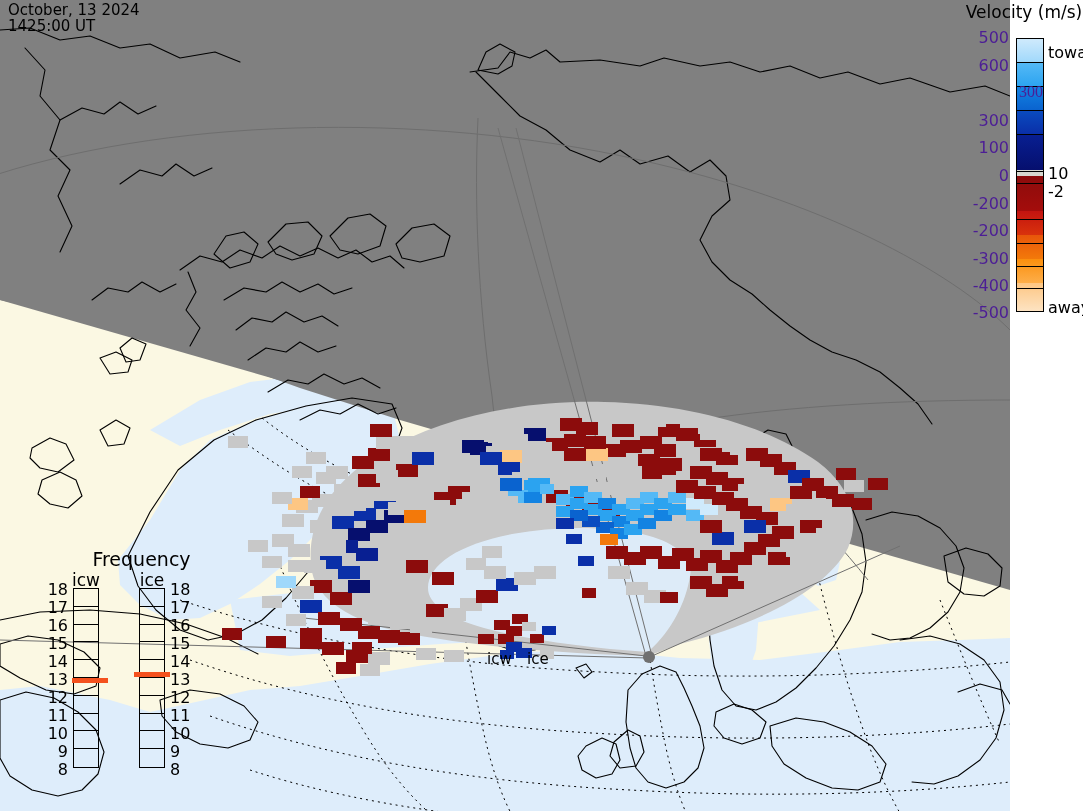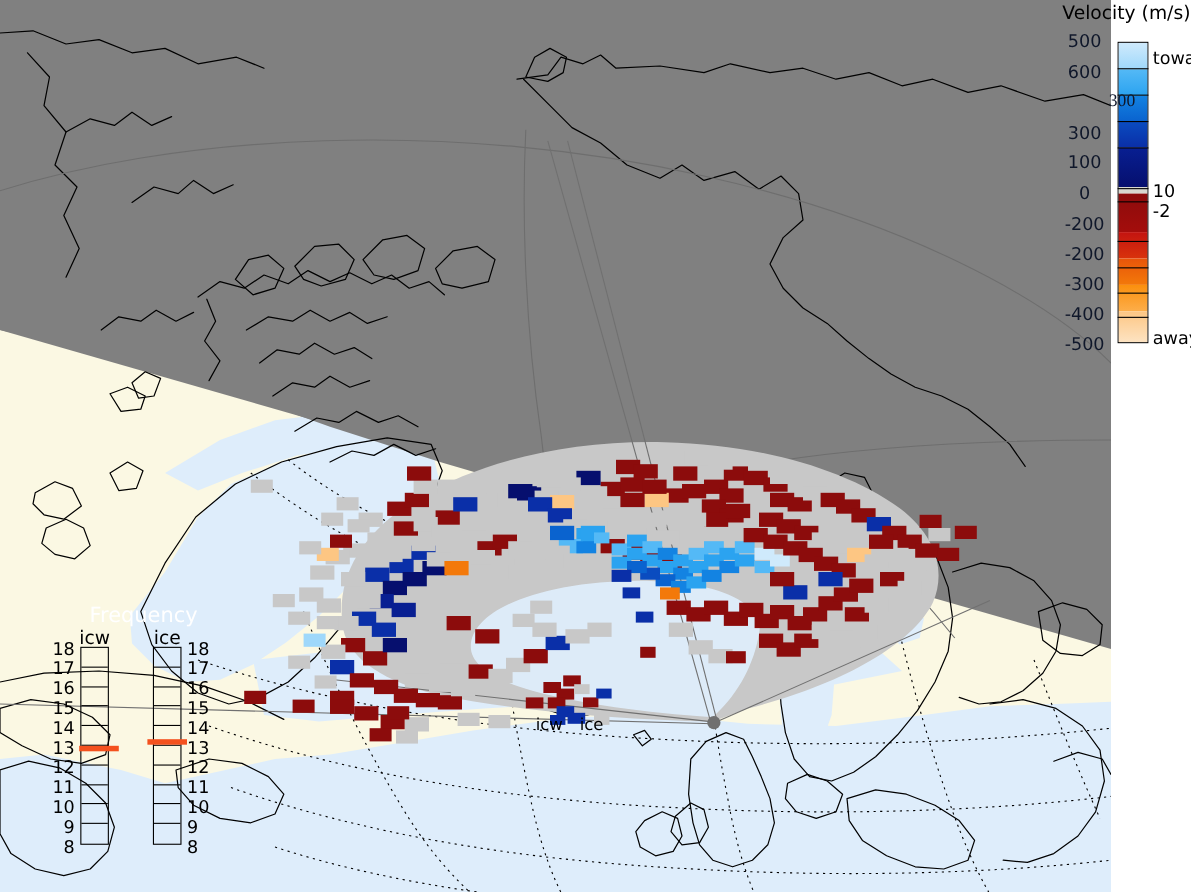--- a/index.html
+++ b/index.html
@@ -9,29 +9,29 @@
   
   #map{position:absolute;left:0;top:0;width:1010px;height:811px;overflow:hidden;background:#808080;}
   .mapsvg{position:absolute;left:0;top:0;width:1010px;height:811px;}
 
   
   #cbpanel{position:absolute;left:1010px;top:0;width:73px;height:811px;background:#ffffff;}
   #cbar-title{position:absolute;left:965px;top:2px;width:118px;text-align:center;font-size:17px;color:#000;white-space:nowrap;}
   #cbar{position:absolute;left:1016px;top:38px;width:28px;height:274px;border:1px solid #000;box-sizing:border-box;}
   .cbseg{width:100%;box-sizing:border-box;}
   .cbline{position:absolute;left:1016px;width:28px;height:1px;background:#000;}
-  .cbtick{position:absolute;right:0;width:46px;text-align:center;font-size:16px;color:#0f172a;}
+  .cbtick{position:absolute;right:0;width:46px;text-align:right;font-size:16px;color:#4c1d95;}
   .cbside{position:absolute;left:1048px;font-size:16px;color:#000;white-space:nowrap;}
 
   
   #stamp{position:absolute;left:8px;top:2px;font-size:15px;color:#000;line-height:16px;white-space:pre;}
 
   
   #freq{position:absolute;left:52px;top:548px;width:145px;height:235px;}
-  #freq-title{position:absolute;left:6px;top:0;width:145px;text-align:center;font-size:19px;color:#ffffff;}
+  #freq-title{position:absolute;left:17px;top:0;width:145px;text-align:center;font-size:19px;color:#000000;}
   .freq-sub{position:absolute;top:22px;font-size:17px;color:#000;text-align:center;width:40px;}
   .fbar{position:absolute;top:40px;width:26px;height:180px;border:1px solid #000;box-sizing:border-box;background:transparent;}
   .fseg{width:100%;box-sizing:border-box;border-bottom:1px solid #000;}
   .fseg:last-child{border-bottom:none;}
   .flab{position:absolute;font-size:16px;color:#000000;width:26px;text-align:right;}
   .fmark{position:absolute;height:5px;background:#f4511e;}
 </style>
 </head>
 <body>
 
@@ -485,20 +485,21 @@
             <rect x="868" y="478" width="20" height="12" fill="#8c0c0c"></rect>
             <rect x="700" y="428" width="20" height="12" fill="#c8c8c8"></rect>
           </g>
         </g>
 
         <text x="487" y="664" font-family="DejaVu Sans, sans-serif" font-size="15" fill="#000">icw</text>
         <text x="527" y="664" font-family="DejaVu Sans, sans-serif" font-size="15" fill="#000">ice</text>
       </g>
     </svg>
 
+    <div id="stamp"><span>October, 13 2024</span><br><span>1425:00 UT</span></div>
 
     <div id="freq">
       <div id="freq-title">Frequency</div>
 
       <div class="freq-sub" style="left:14px;">icw</div>
       <div class="freq-sub" style="left:80px;">ice</div>
 
       <div class="fbar" style="left:21px;">
         <div class="fseg" style="height:10%"></div>
           <div class="fseg" style="height:10%"></div>

